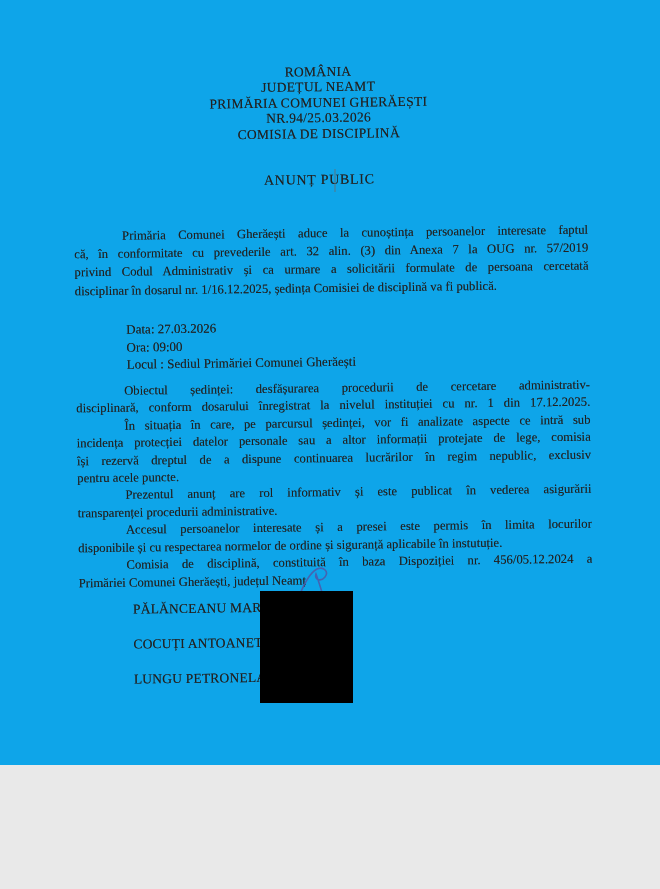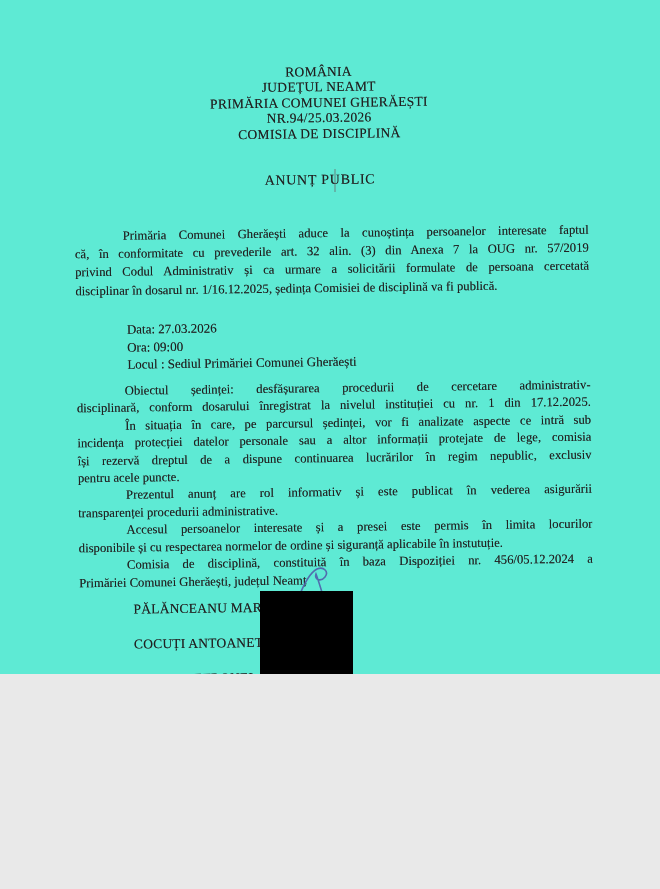--- a/index.html
+++ b/index.html
@@ -1,20 +1,20 @@
 <!DOCTYPE html>
 <html><head>
 <meta charset="utf-8">
 <style>
   html,body{margin:0;padding:0;background:#e9e9e9;}
   .page{
     position:relative;
-    width:660px;height:674px;
+    width:660px;height:765px;
     margin:0 auto;
-    background:#5eead4;
+    background:#0ea5e9;
     color:#212121;
     font-family:"Liberation Serif","DejaVu Serif",serif;
     overflow:hidden;
     text-shadow:0 0 .5px rgba(40,40,40,.55);
   }
   .tilt{
     position:absolute;inset:0;
     transform:rotate(-0.75deg);
     transform-origin:50% 50%;
   }

